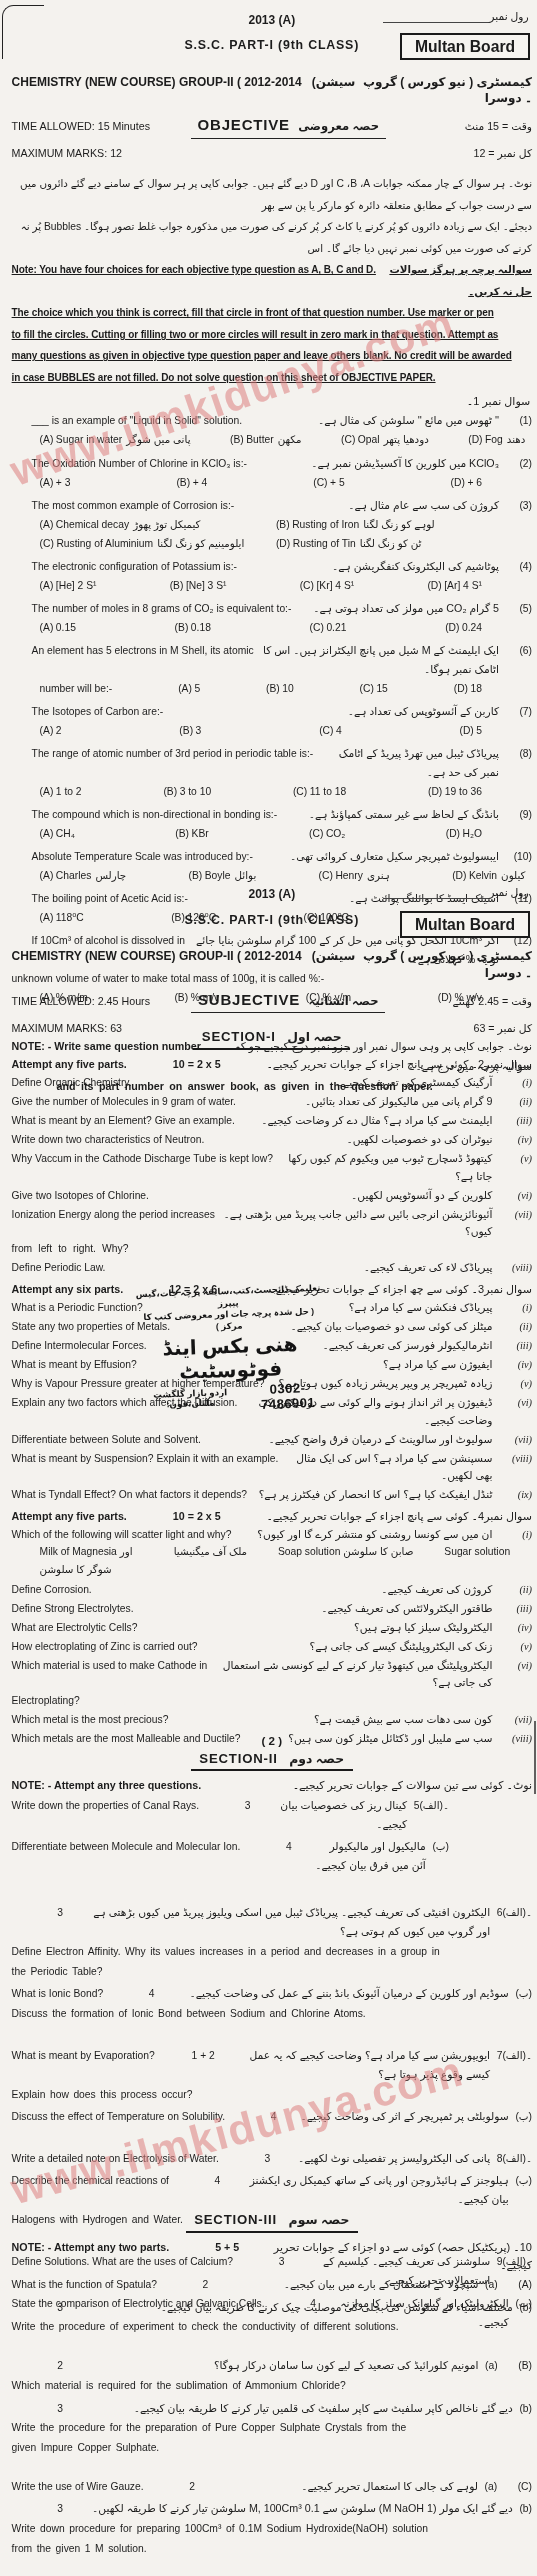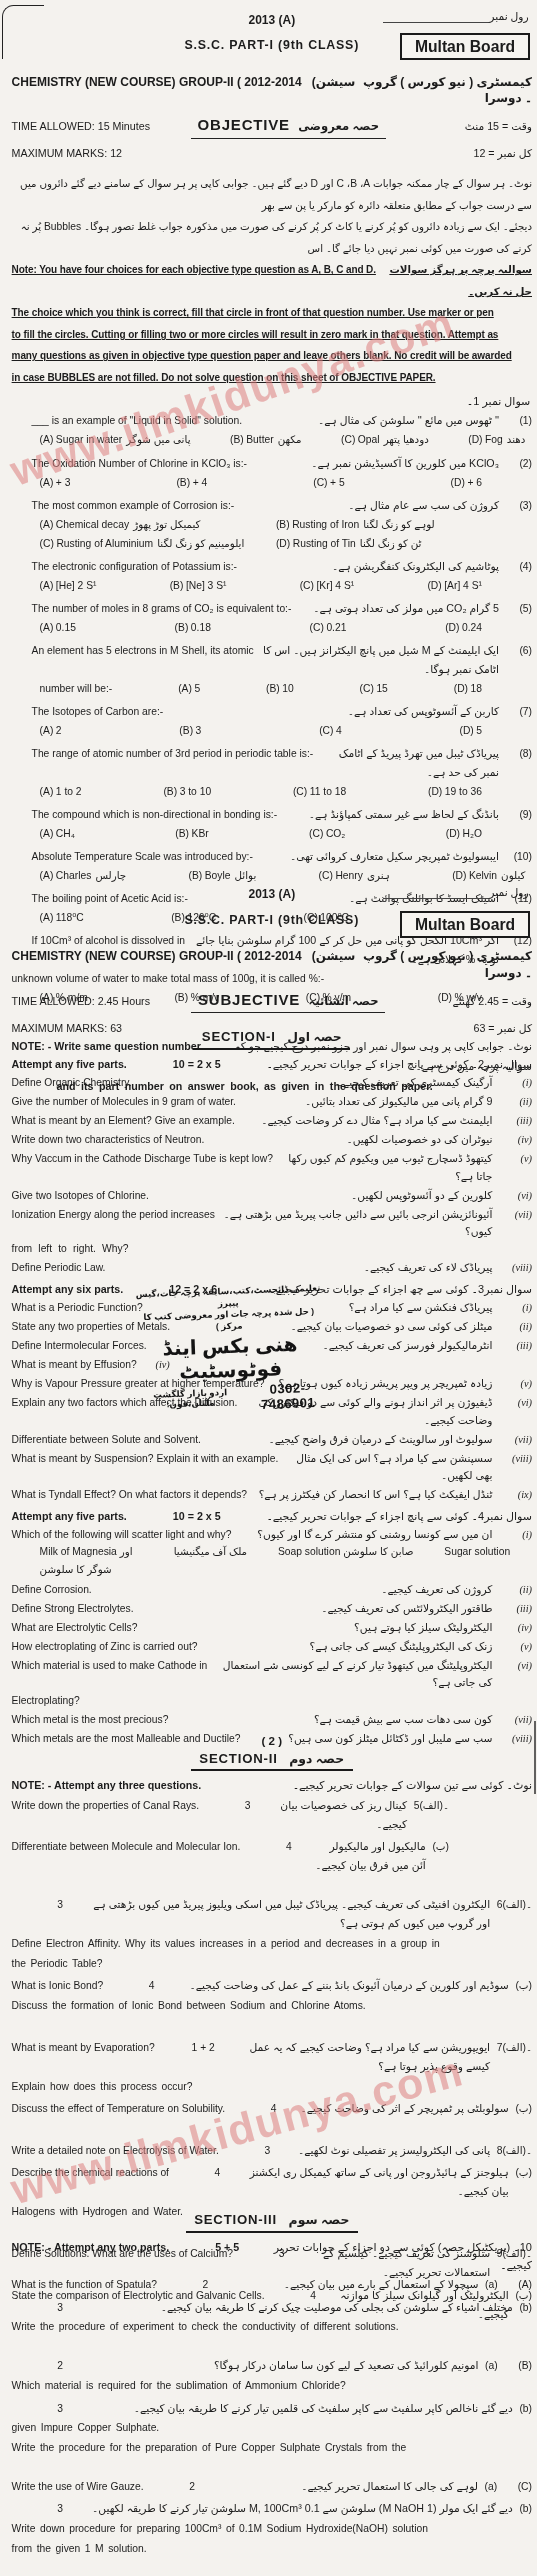--- a/index.html
+++ b/index.html
@@ -112,21 +112,21 @@
   .srow{display:flex;align-items:baseline;line-height:19px;}
   .sen{white-space:nowrap;font-size:10.3px;}
   .sen:empty{display:none;}
   .smk{margin:0 13.2px 0 36px;min-width:25px;text-align:center;font-size:10.3px;white-space:nowrap;}
   .sur{flex:1;direction:rtl;font-size:10.7px;}
   .slbl{margin-left:6.6px;white-space:nowrap;font-size:10.3px;}
   .slbl:empty{display:none;}
   .sen2{font-size:10.3px;line-height:19px;word-spacing:1.7px;margin-top:0.8px;}
   .sen2:empty{display:none;}
   .sq.pr .srow{padding-right:83px;}
-  .sq.gap{margin-bottom:20px;}
+  .sq.gap{margin-bottom:28px;}
   .sq.gap2{margin-bottom:23px;}
   .sq.gap3{margin-bottom:20px;}
 </style>
 </head>
 <body>
 
 <div class="page">
 
   <div class="corner"></div>
   <div class="streak-r"></div>
@@ -523,20 +523,21 @@
             <span class="pen">Define Intermolecular Forces.</span>
             <span class="pur">انٹرمالیکیولر فورسز کی تعریف کیجیے۔</span>
             <span class="pnum">(iii)</span>
           </div>
 
         </div>
 
         <div class="part">
           <div class="prow">
             <span class="pen">What is meant by Effusion?</span>
+            <span class="pur">ایفیوژن سے کیا مراد ہے؟</span>
             <span class="pnum">(iv)</span>
           </div>
 
         </div>
 
         <div class="part">
           <div class="prow">
             <span class="pen">Why is Vapour Pressure greater at higher temperature?</span>
             <span class="pur">زیادہ ٹمپریچر پر ویپر پریشر زیادہ کیوں ہوتا ہے؟</span>
             <span class="pnum">(v)</span>
@@ -824,22 +825,22 @@
 
         </div>
 
         <div class="sq gap3">
           <div class="srow">
 
             <span class="smk">3</span>
             <span class="sur">دیے گئے ناخالص کاپر سلفیٹ سے کاپر سلفیٹ کی قلمیں تیار کرنے کا طریقہ بیان کیجیے۔</span>
             <span class="slbl">(b)</span>
           </div>
+          <div class="sen2">Write  the  procedure  for  the  preparation  of  Pure  Copper  Sulphate  Crystals  from  the</div>
           <div class="sen2">given  Impure  Copper  Sulphate.</div>
-          <div class="sen2">Write  the  procedure  for  the  preparation  of  Pure  Copper  Sulphate  Crystals  from  the</div>
         </div>
 
         <div class="sq">
           <div class="srow">
             <span class="sen">Write the use of Wire Gauze.</span>
             <span class="smk">2</span>
             <span class="sur">لوہے کی جالی کا استعمال تحریر کیجیے۔</span>
             <span class="slbl">(a)  (C)</span>
           </div>
 

